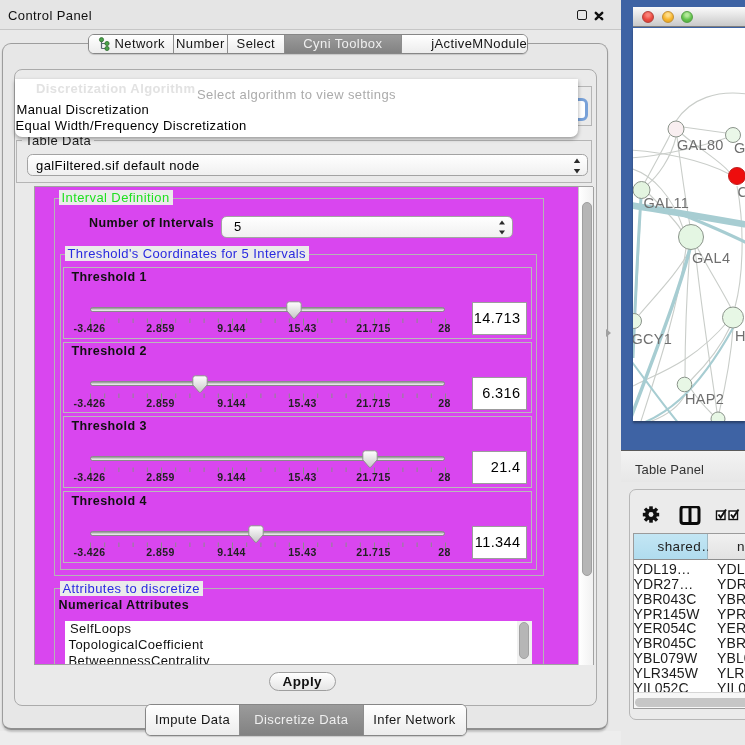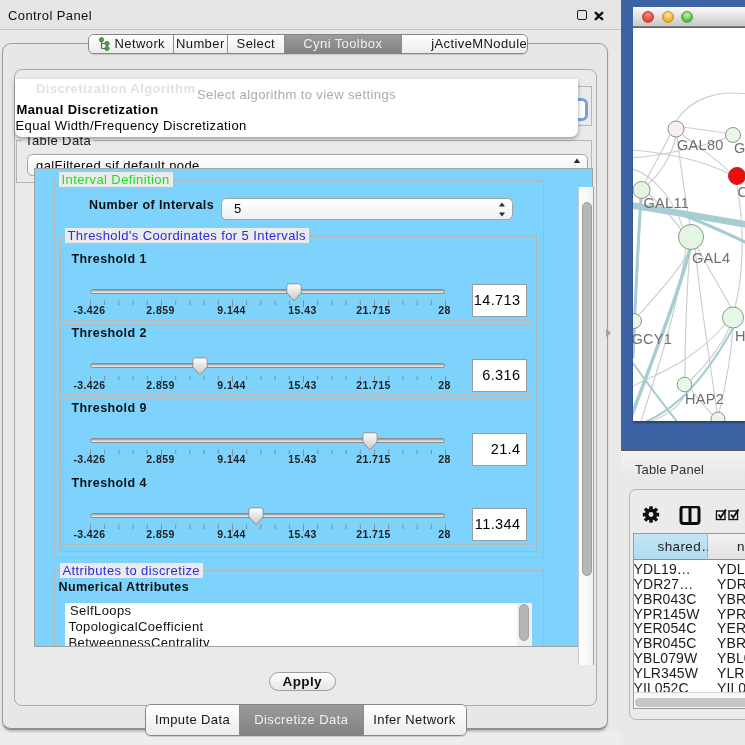--- a/index.html
+++ b/index.html
@@ -33,22 +33,22 @@
 .grp { position:absolute; border:1px solid #b5b5b5; }
 .grptitle { position:absolute; font-size:13px; padding:0 3px; }
 
 
 .combo { position:absolute; border:1px solid #a3a3a3; border-radius:5.5px;
   background:linear-gradient(#ffffff,#f0f0f0); font-size:13px; color:#000; }
 .combo .arr { position:absolute; right:6px; width:8px; }
 .combo .arr svg { display:block; }
 
 
-#scrollpane { left:33.5px; top:168px; width:559.5px; height:478.5px;
-  border:1px solid #a2a2a2; background:#7dd3fc; overflow:hidden; }
+#scrollpane { left:33.5px; top:186px; width:559.5px; height:478.5px;
+  border:1px solid #a2a2a2; background:#d946ef; overflow:hidden; }
 #vsb { left:578px; top:186.5px; width:15.5px; height:478px;
   background:linear-gradient(to right,#ffffff,#f1f1f1); border-left:1px solid #c9c9c9;
   border-right:1px solid #a2a2a2; }
 #vsb .thumb { position:absolute; left:2.5px; top:15.5px; width:10px; height:374px;
   background:#b6b6b6; border:1px solid #9f9f9f; border-radius:5px; }
 
 
 .tblock { position:absolute; left:28px; width:469.5px; height:71.5px;
   border:1px solid #bababa; }
 .tlabel { position:absolute; left:8px; top:1.5px; font-weight:bold; font-size:12.5px; color:#111; }
@@ -67,21 +67,21 @@
   border:1px solid #9e9e9e; border-radius:9.5px;
   background:linear-gradient(#ffffff,#e5e5e5); font-size:13.5px; font-weight:600;
   color:#111; text-align:center; line-height:17px; }
 
 
 #popup { left:15px; top:79px; width:563px; height:57.5px; background:#ffffff;
   border-radius:0 0 7px 7px; box-shadow:0 2px 4px rgba(0,0,0,0.35); z-index:50; }
 #popup .ghost { position:absolute; left:21px; top:1.5px; font-size:13px; font-weight:bold; color:#e2e2e2; }
 #popup .selalg { position:absolute; left:0; top:8px; width:100%; text-align:center;
   font-size:13px; color:#ababab; }
-#popup .it1 { position:absolute; left:1.5px; top:22.5px; font-size:13px; font-weight:bold; color:#000; }
+#popup .it1 { position:absolute; left:1.5px; top:22.5px; font-size:13px; font-weight:normal; color:#000; }
 #popup .it2 { position:absolute; left:0.5px; top:39px; font-size:13px; color:#000; }
 
 
 #netwin { left:621px; top:0; width:124px; height:450px; background:#3e63a4; }
 #nettitle { left:633px; top:7px; width:112px; height:20px;
   background:linear-gradient(#fbfbfb,#c9c9c9); border-bottom:1px solid #7e7e7e; }
 .light { position:absolute; top:3.5px; width:12px; height:12px; border-radius:50%; }
 #canvas { left:633px; top:28px; width:112px; height:393px; background:#fff;
   overflow:hidden; box-shadow:0 2px 2px rgba(20,30,50,0.5); }
 
@@ -269,21 +269,21 @@
             <linearGradient id="thg1" x1="0" y1="0" x2="0" y2="1">
               <stop offset="0" stop-color="#ffffff"></stop>
               <stop offset="1" stop-color="#c8c8c8"></stop>
             </linearGradient>
           </defs>
           <path d="M3.3 0.8 L12.7 0.8 Q15.2 0.8 15.2 3.3 L15.2 9.8 L8.7 17.3 L7.3 17.3 L0.8 9.8 L0.8 3.3 Q0.8 0.8 3.3 0.8 Z" fill="url(#thg1)" stroke="#8e8e8e" stroke-width="1"></path>
         </svg>
         <div class="vbox">6.316</div>
       </div>
       <div class="tblock" style="top: 229.4px;">
-        <span class="tlabel">Threshold 9</span>
+        <span class="tlabel">Threshold 3</span>
         <div class="track"></div>
         <svg class="ticks" style="position:absolute;left:25px;top:49px;" width="358" height="10">
           <line x1="1.5" y1="1.5" x2="1.5" y2="8.5"></line>
           <line x1="15.7" y1="1.5" x2="15.7" y2="6"></line>
           <line x1="29.9" y1="1.5" x2="29.9" y2="6"></line>
           <line x1="44.099999999999994" y1="1.5" x2="44.099999999999994" y2="6"></line>
           <line x1="58.3" y1="1.5" x2="58.3" y2="6"></line>
           <line x1="72.5" y1="1.5" x2="72.5" y2="8.5"></line>
           <line x1="86.69999999999999" y1="1.5" x2="86.69999999999999" y2="6"></line>
           <line x1="100.89999999999999" y1="1.5" x2="100.89999999999999" y2="6"></line>

